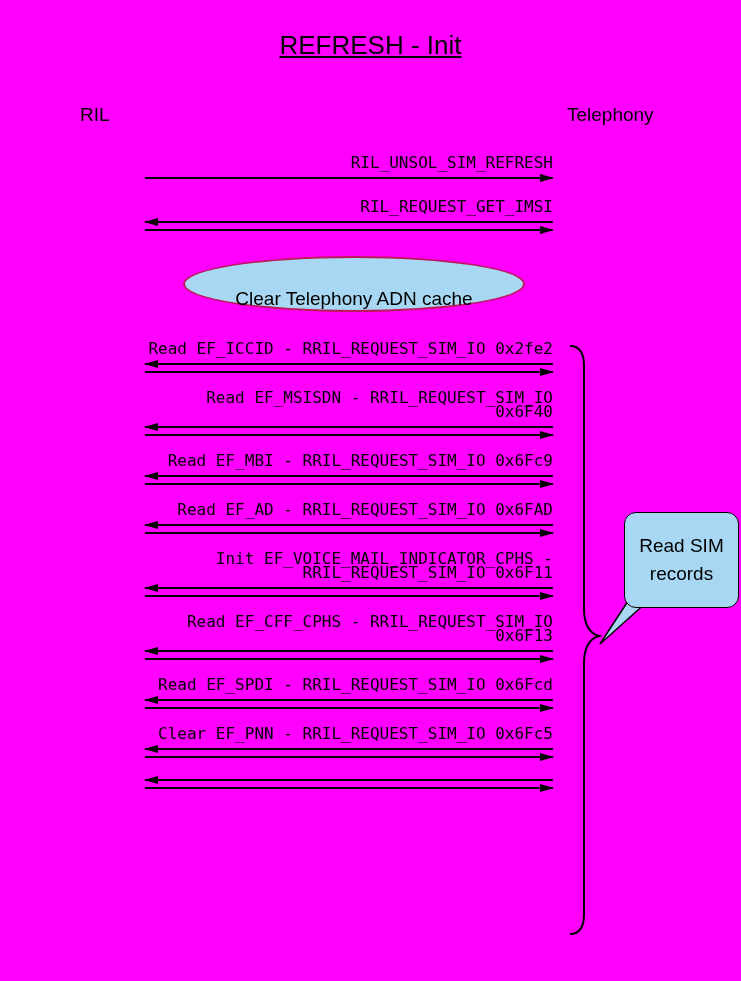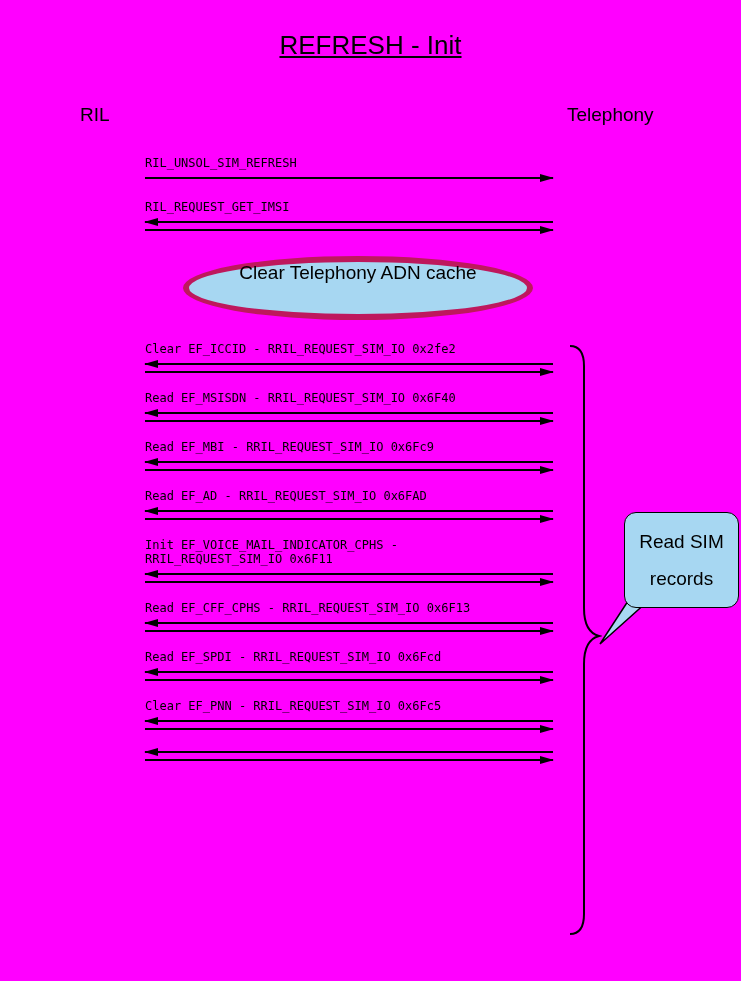--- a/index.html
+++ b/index.html
@@ -22,50 +22,50 @@
   #messages-top, #messages-bottom {
     position:absolute; left:145px; width:408px;
   }
   #messages-top { top:156px; }
   #messages-bottom { top:342px; }
 
   .msg { margin-bottom:15px; }
   #messages-top .msg { margin-bottom:18px; }
   .msg-label {
     font-family:"DejaVu Sans Mono","Liberation Mono",monospace;
-    font-size:12px; line-height:14px; text-align:left;
+    font-size:16px; line-height:14px; text-align:right;
     white-space:pre-line; margin-bottom:4px; color:#000;
   }
   .arrow-row { position:relative; height:8px; }
   .arrow-row .line { position:absolute; left:0; right:0; top:3px; height:2px; background:#000; }
   .arrow-row .head { position:absolute; top:0; width:0; height:0;
     border-top:4px solid transparent; border-bottom:4px solid transparent; }
   .arrow-row.left  .head { left:-1px;  border-right:14px solid #000; }
   .arrow-row.right .head { right:-1px; border-left:14px solid #000; }
 
   #note-ellipse {
     position:absolute; top:256px; left:183px;
     width:338px; height:52px;
     background:#A7D7F2;
-    border:6px solid #be185d;
+    border:2px solid #be185d;
     border-radius:50%;
-    display:flex; align-items:flex-start; justify-content:center;
+    display:flex; align-items:flex-end; justify-content:center;
     font-size:19px;
   }
 
   #brace { position:absolute; left:568px; top:344px; }
 
   #callout {
     position:absolute; left:624px; top:512px;
     width:113px; height:94px;
     background:#A7D7F2;
     border:1.5px solid #000;
     border-radius:12px;
     display:flex; align-items:center; justify-content:center;
-    text-align:center; font-size:19px; line-height:37px;
+    text-align:center; font-size:19px; line-height:28px;
     z-index:2;
   }
   #callout-tail { position:absolute; left:598px; top:600px; z-index:1; }
 </style>
 </head>
 <body>
 
 <div id="page">
 
   <div id="title">REFRESH - Init</div>
@@ -94,21 +94,21 @@
       </div>
     </div>
     </div>
 
   <div id="note-ellipse">
     <span>Clear Telephony ADN cache</span>
   </div>
 
   <div id="messages-bottom">
       <div class="msg">
-      <div class="msg-label">Clear EF_ICCID - RRIL_REQUEST_SIM_IO 0x2fe2</div>
+      <div class="msg-label">Read EF_ICCID - RRIL_REQUEST_SIM_IO 0x2fe2</div>
       <div class="arrow-row line-top left">
         <div class="line"></div>
         <div class="head"></div>
       </div>
       <div class="arrow-row line-bottom right">
         <div class="line"></div>
         <div class="head"></div>
       </div>
     </div>
       <div class="msg">

